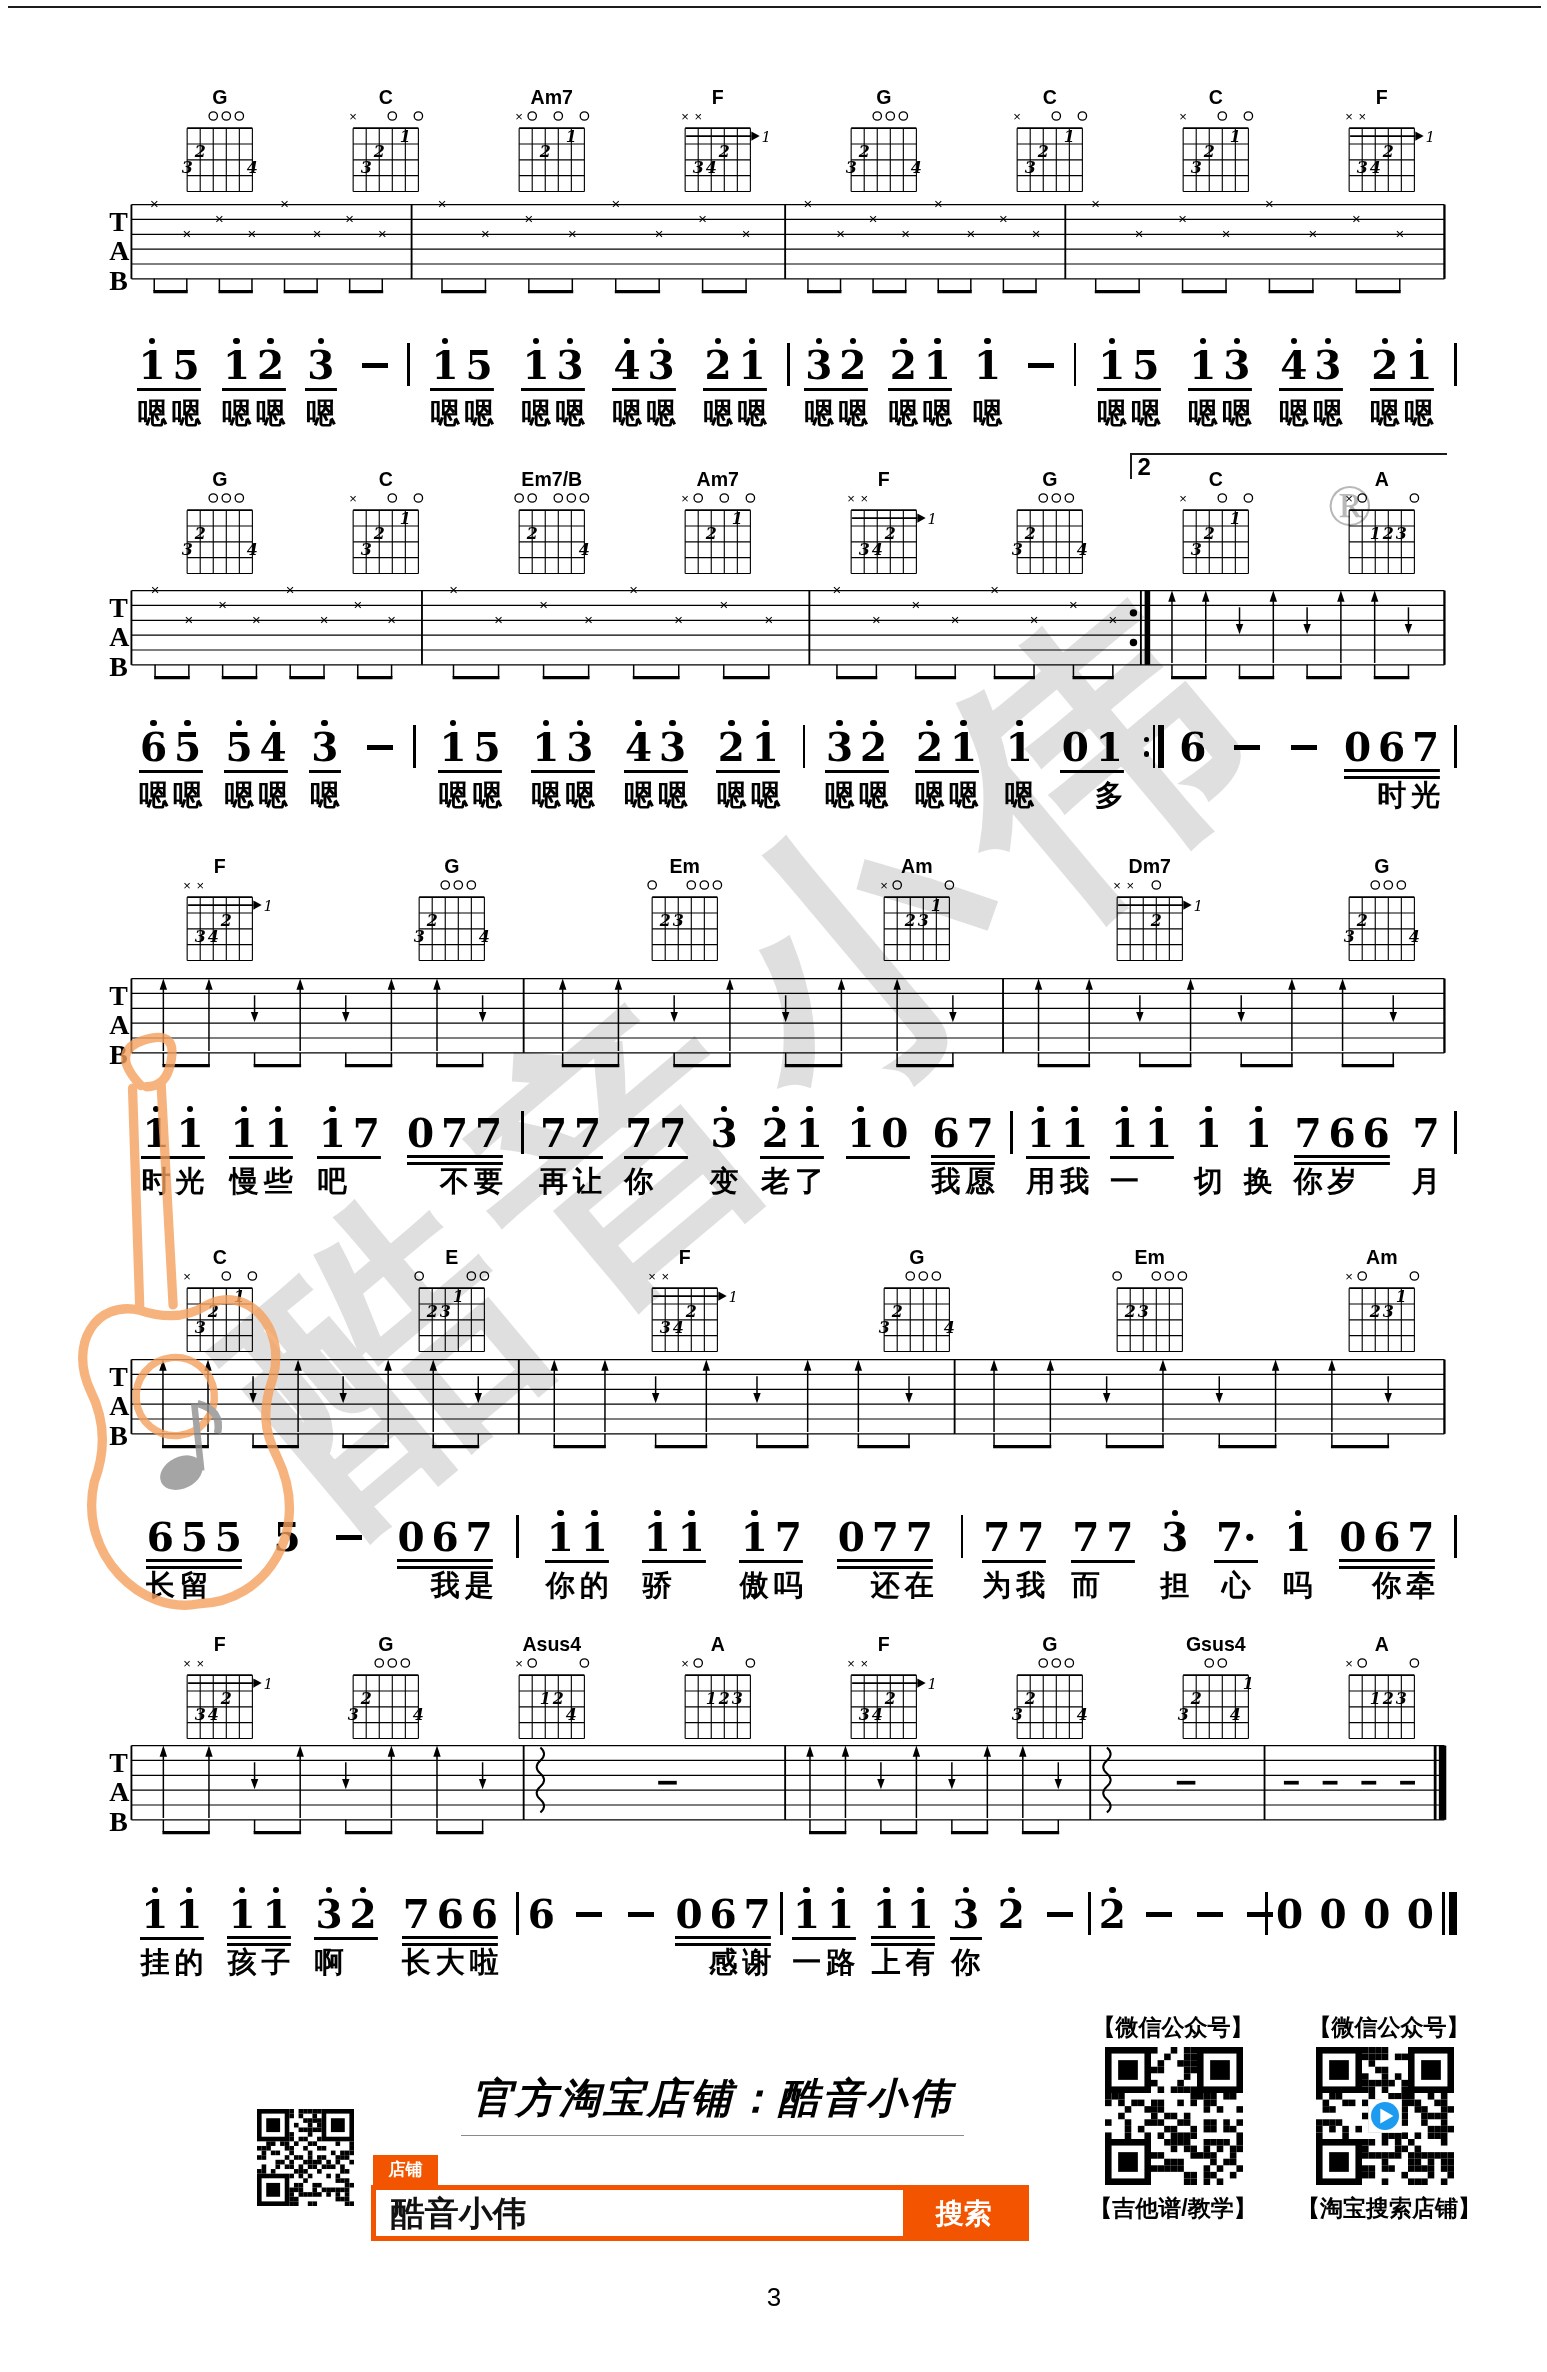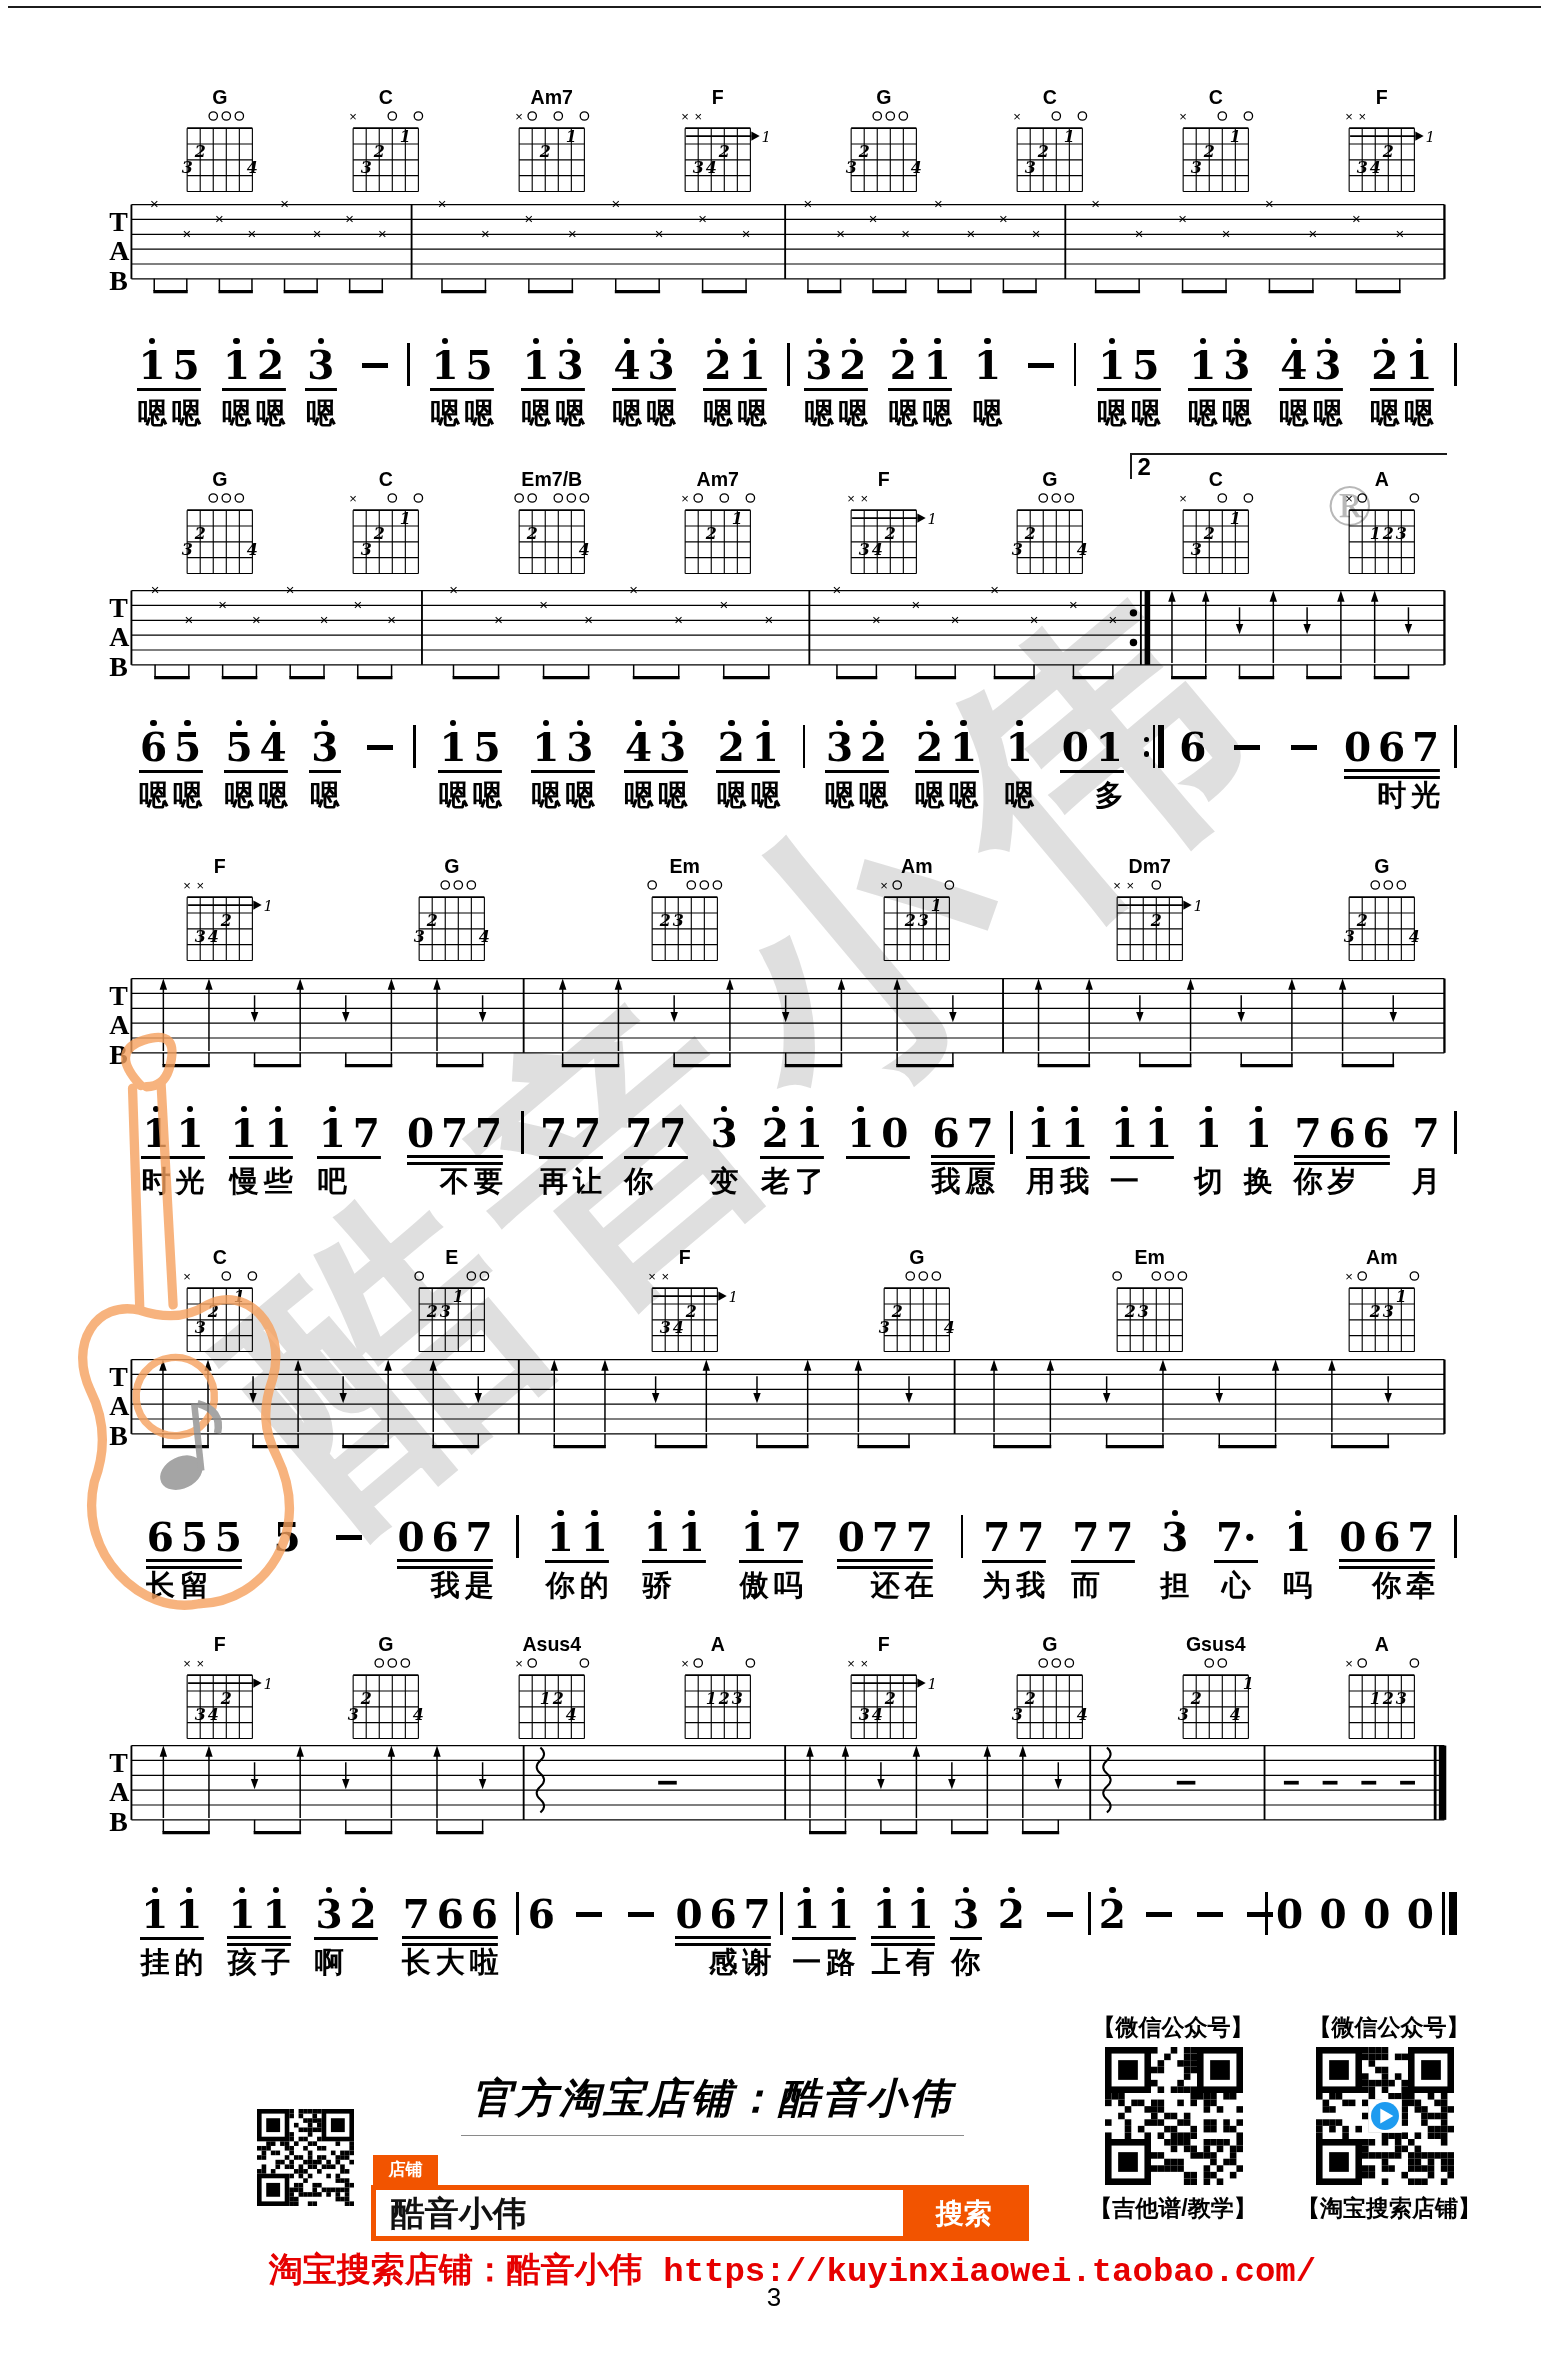--- a/index.html
+++ b/index.html
@@ -3334,16 +3334,15 @@
       <rect x="112.76190476190476" y="14.095238095238095" width="21.142857142857142" height="21.142857142857142" fill="#000"></rect>
       <rect x="0" y="98.66666666666666" width="49.33333333333333" height="49.33333333333333" fill="#000"></rect>
       <rect x="7.0476190476190474" y="105.71428571428571" width="35.23809523809524" height="35.23809523809524" fill="#fff"></rect>
       <rect x="14.095238095238095" y="112.76190476190476" width="21.142857142857142" height="21.142857142857142" fill="#000"></rect>
       <rect x="56" y="56" width="36" height="36" fill="#fff"></rect>
       <circle cx="74" cy="74" r="15" fill="#1d9bf0"></circle>
       <polygon points="69,66 83,74 69,82" fill="#fff"></polygon>
     </svg>
   <div class="qr-c" id="c-wechat">【吉他谱/教学】</div>
   <div class="qr-c" id="c-youku">【淘宝搜索店铺】</div>
-  <div id="red-line">淘宝搜索店铺：酷音小伟 https://kuyinxiaowei.taobao.com/</div>
   <div id="pageno">3</div>
 </div>
 
 
 </body></html>

